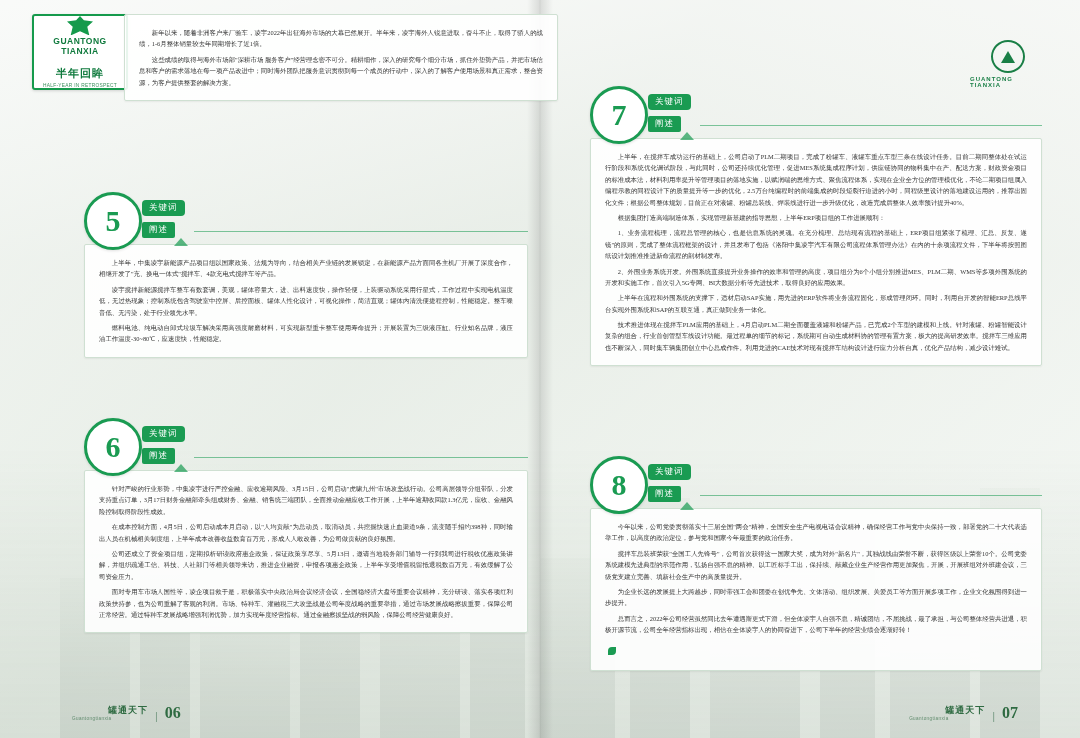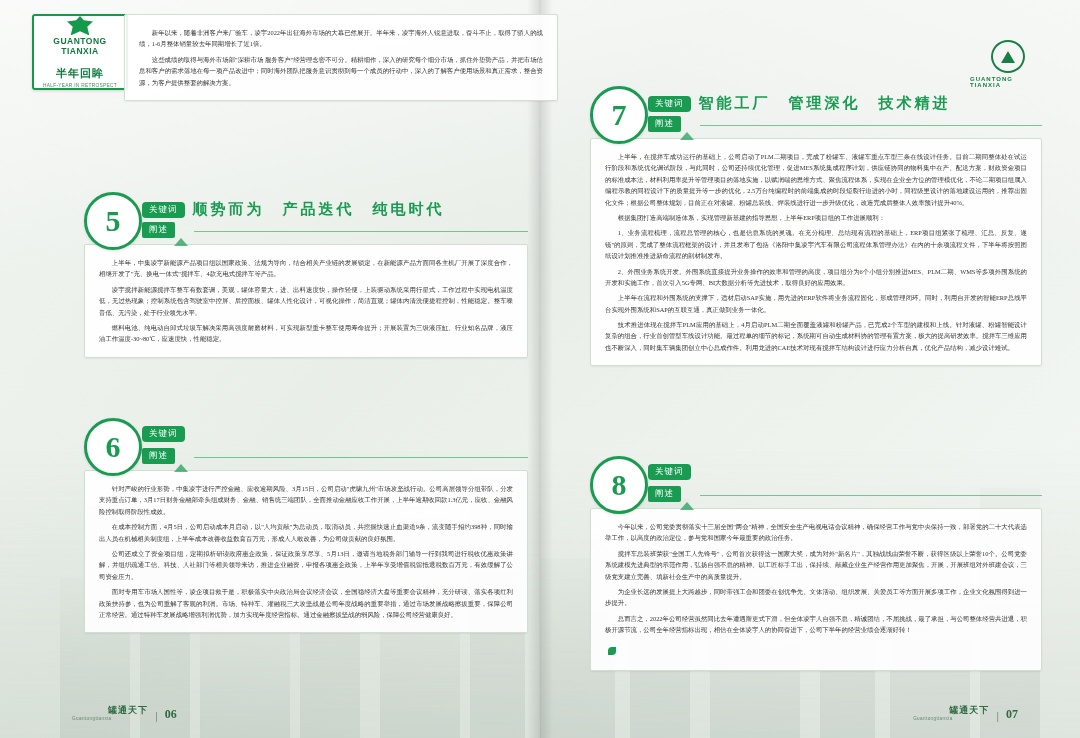--- a/index.html
+++ b/index.html
@@ -128,21 +128,21 @@
   
   .footer{
     position:absolute;bottom:16px;display:flex;align-items:flex-end;gap:5px;
   }
   .footer.left{left:36px;}
   .footer.right{right:34px;flex-direction:row;}
   .f-logo{display:flex;flex-direction:column;line-height:1;}
   .f-cn{font-size:9px;color:#2f6b42;font-weight:bold;letter-spacing:1px;padding-left:36px;}
   .f-en{font-size:4.6px;color:#5f8a6c;letter-spacing:.4px;margin-top:2px;}
   .f-sep{font-size:11px;color:#7a9c86;margin:0 2px;}
-  .f-num{font-size:12px;color:#2f6b42;font-weight:bold;font-family:"Liberation Serif",serif;}
+  .f-num{font-size:16px;color:#2f6b42;font-weight:bold;font-family:"Liberation Serif",serif;}
 
   .leaf{
     display:inline-block;width:8px;height:8px;border-radius:50% 0 50% 0;
     background:#1a9b52;vertical-align:-1px;margin-left:3px;
   }
 </style>
 </head>
 <body>
 
 <div class="page">
@@ -182,21 +182,20 @@
     <div class="card intro">
       <p>新年以来，随着非洲客户来厂验车，凌宇2022年出征海外市场的大幕已然展开。半年来，凌宇海外人锐意进取，奋斗不止，取得了骄人的战绩，1-6月整体销量较去年同期增长了近1倍。</p>
       <p>这些成绩的取得与海外市场部"深耕市场 服务客户"经营理念密不可分。精耕细作，深入的研究每个细分市场，抓住外垫势产品，并把市场信息和客户的需求落地在每一项产品改进中；同时海外团队把服务意识贯彻到每一个成员的行动中，深入的了解客户使用场景和真正需求，整合资源，为客户提供整套的解决方案。</p>
     </div>
 
     <div class="block" style="left:48px;top:192px;width:444px;">
       <div class="numhead">
         <div class="circle">5</div>
         <div class="kwrow">
           <span class="kw-badge">关键词</span>
-          <span class="kw-text">顺势而为　产品迭代　纯电时代</span>
         </div>
         <div class="note-badge">阐述</div>
         <div class="note-line"></div>
         <div class="tri" style="left:90px;top:46px;"></div>
       </div>
       <div class="card" style="margin-top:-4px;">
         <p>上半年，中集凌宇新能源产品项目组以国家政策、法规为导向，结合相关产业链的发展锁定，在新能源产品方面同各主机厂开展了深度合作，相继开发了"充、换电一体式"搅拌车、4款充电式搅拌车等产品。</p>
         <p>凌宇搅拌新能源搅拌车整车有数套调，美观，罐体容量大，进、出料速度快，操作轻便，上装驱动系统采用行星式，工作过程中实现电机温度低，无过热现象；控制系统包含驾驶室中控屏、后控面板、罐体人性化设计，可视化操作，简洁直观；罐体内清洗便捷程控制，性能稳定。整车噪音低、无污染，处于行业领先水平。</p>
         <p>燃料电池、纯电动自卸式垃圾车解决采用高强度耐磨材料，可实现新型重卡整车使用寿命提升；开展装置为三级液压缸、行业知名品牌，液压油工作温度-30~80℃，应速度快，性能稳定。</p>
       </div>
@@ -230,21 +229,20 @@
     </div>
   </div>
 
   <div class="col right">
 
     <div class="block" style="left:30px;top:86px;width:452px;">
       <div class="numhead">
         <div class="circle">7</div>
         <div class="kwrow">
           <span class="kw-badge">关键词</span>
-          <span class="kw-text">智能工厂　管理深化　技术精进</span>
         </div>
         <div class="note-badge">阐述</div>
         <div class="note-line"></div>
         <div class="tri" style="left:90px;top:46px;"></div>
       </div>
       <div class="card" style="margin-top:-4px;">
         <p>上半年，在搅拌车成功运行的基础上，公司启动了PLM二期项目，完成了粉罐车、液罐车重点车型三条在线设计任务。目前二期同整体处在试运行阶段和系统优化调试阶段，与此同时，公司还持续优化管理，促进MES系统集成程序计划，供应链协同的物料集中在产、配送方案，财政资金项目的标准成本法，材料利用率提升等管理项目的落地实施，以赋润端的思维方式、聚焦流程体系，实现在企业全方位的管理模优化，不论二期项目组属入编程示教的同程设计下的质量提升等一步的优化，2.5万台纯编程时的前端集成的时段短裂行迫进的小时，同程级里设计的落地建设运用的，推荐出固化文件；根据公司整体规划，目前正在对液罐、粉罐总装线、焊装线进行进一步升级优化，改造完成后整体人效率预计提升40%。</p>
         <p>根据集团打造高端制造体系，实现管理新基建的指导思想，上半年ERP项目组的工作进展顺利：</p>
         <p>1、业务流程梳理，流程总管理的核心，也是信息系统的灵魂。在充分梳理、总结现有流程的基础上，ERP项目组紧张了梳理、汇总、反复、遂镜"的原则，完成了整体流程框架的设计，并且发布了包括《洛阳中集凌宇汽车有限公司流程体系管理办法》在内的十余项流程文件，下半年将按照图纸设计划推准推进新命流程的剖材制发布。</p>
         <p>2、外围业务系统开发。外围系统直接提升业务操作的效率和管理的高度，项目组分为6个小组分别推进MES、PLM二期、WMS等多项外围系统的开发和实施工作，首次引入5G专网、BI大数据分析等先进技术，取得良好的应用效果。</p>

